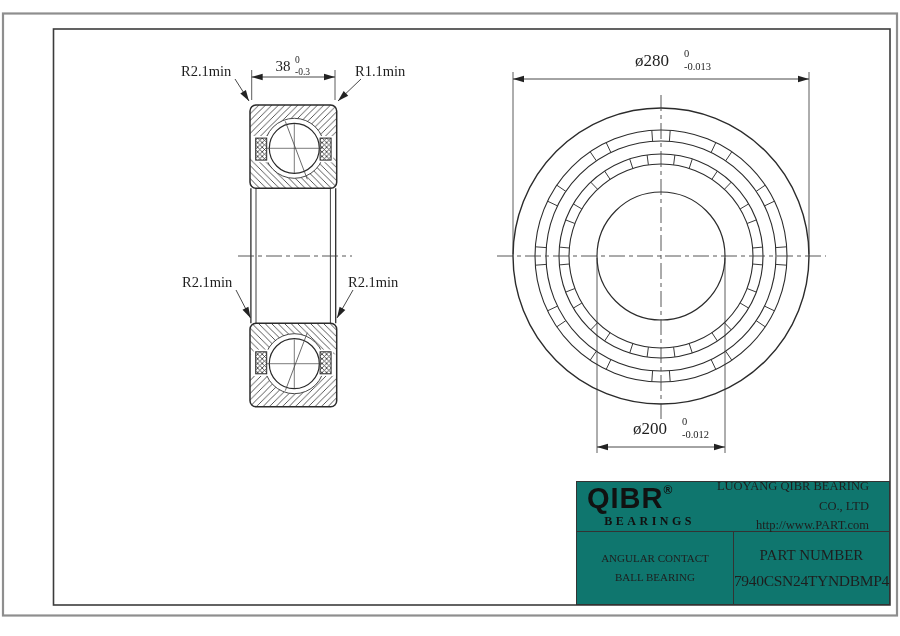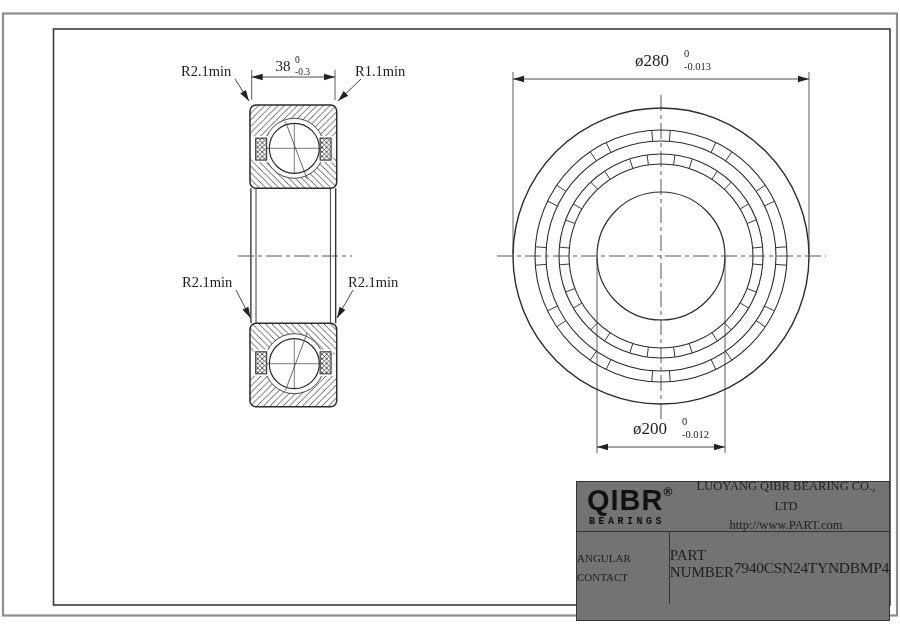--- a/index.html
+++ b/index.html
@@ -1,35 +1,35 @@
 <!DOCTYPE html>
 <html><head>
 <meta charset="utf-8">
 <style>
   html,body{margin:0;padding:0;background:#fff;}
   .page{position:relative;width:900px;height:636px;background:#fff;overflow:hidden;
         font-family:"Liberation Serif",serif;color:#1e1e1e;}
   svg text{fill:#1e1e1e;}
   .dimtxt{font-family:"Liberation Serif",serif;}
   
-  .tb{position:absolute;left:576px;top:481px;width:314px;height:140px;
-      border:1.6px solid #333;box-sizing:border-box;background:#737373;}
+  .tb{position:absolute;left:576px;top:481px;width:314px;height:124px;
+      border:1.6px solid #333;box-sizing:border-box;background:#0f766e;}
   .tb-top{height:50px;border-bottom:1.6px solid #333;display:flex;align-items:center;box-sizing:border-box;}
   .logo-wrap{width:118px;padding-left:10px;box-sizing:border-box;}
   .logo-brand{font-family:"Liberation Sans",sans-serif;font-weight:700;font-size:29px;
               letter-spacing:1px;line-height:1;color:#111;white-space:nowrap;}
   .logo-brand .reg{font-size:12px;vertical-align:14px;letter-spacing:0;}
-  .logo-sub{font-family:Liberation Mono, monospace;font-weight:700;font-size:10px;
-            letter-spacing:3.5px;color:#111;margin-top:1px;padding-left:2px;}
-  .company{flex:1;text-align:center;font-size:12.5px;line-height:1.55;padding-right:12px;}
+  .logo-sub{font-family:Liberation Serif, serif;font-weight:700;font-size:12px;
+            letter-spacing:3.5px;color:#111;margin-top:1px;padding-left:2px;text-align:right;}
+  .company{flex:1;text-align:right;font-size:12.5px;line-height:1.55;padding-right:20px;}
   .tb-bottom{display:flex;height:72px;}
   .cell-desc{width:163px;border-right:1.6px solid #333;box-sizing:border-box;
              display:flex;flex-direction:column;justify-content:center;align-items:center;
              font-size:11px;line-height:1.75;}
-  .cell-part{flex:1;display:flex;flex-direction:row;justify-content:center;align-items:center;}
+  .cell-part{flex:1;display:flex;flex-direction:column;justify-content:center;align-items:center;}
   .part-label{font-size:15px;margin-bottom:8px;}
   .part-number{font-size:15.5px;letter-spacing:-0.3px;white-space:nowrap;text-align:right;}
 </style>
 </head>
 <body>
 
 <div class="page">
 
 <svg width="900" height="636" viewBox="0 0 900 636">
   <defs>
@@ -213,20 +213,21 @@
       <div class="logo-sub">BEARINGS</div>
     </div>
     <div class="company">
       <div>LUOYANG QIBR BEARING CO., LTD</div>
       <div>http://www.PART.com</div>
     </div>
   </div>
   <div class="tb-bottom">
     <div class="cell-desc">
       <div>ANGULAR CONTACT</div>
+      <div>BALL BEARING</div>
     </div>
     <div class="cell-part">
       <div class="part-label">PART NUMBER</div>
       <div class="part-number">7940CSN24TYNDBMP4</div>
     </div>
   </div>
 </div>
 
 </div>
 

